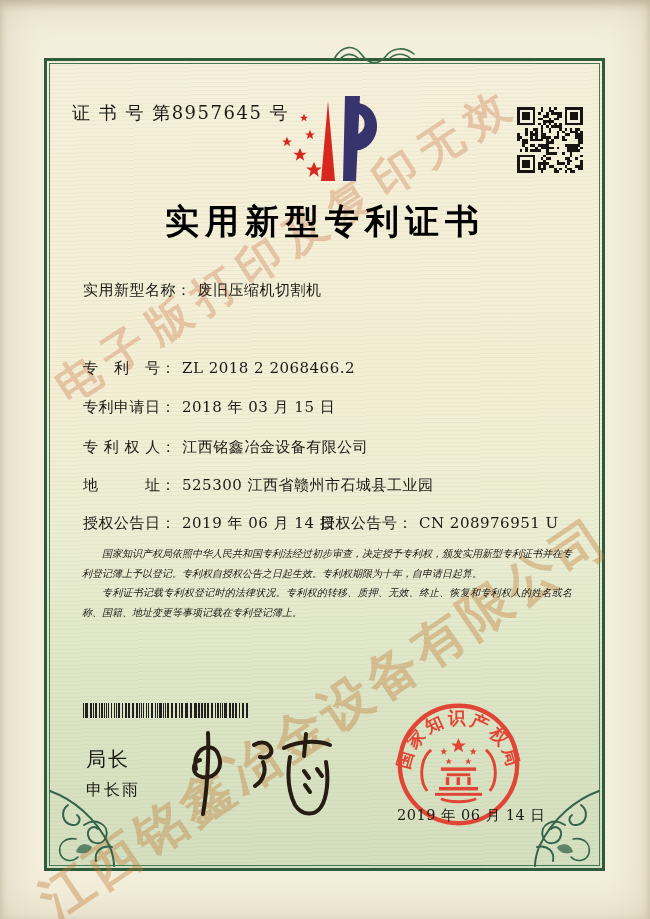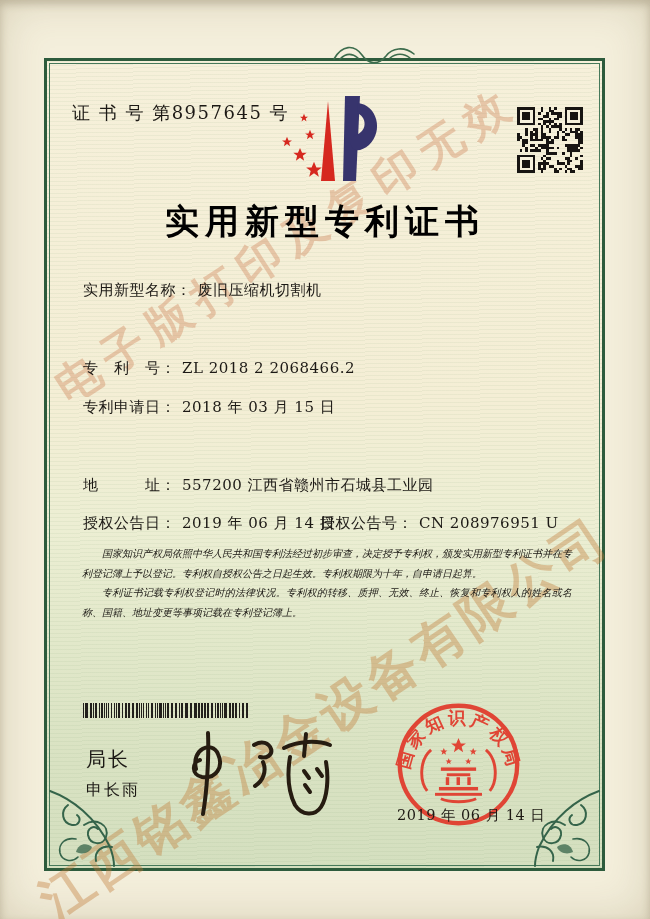--- a/index.html
+++ b/index.html
@@ -293,22 +293,25 @@
 
   <div class="abs row" style="top:281px">
     <span class="lbl">实用新型名称：</span><span class="val">废旧压缩机切割机</span>
   </div>
   <div class="abs row" style="top:359px">
     <span class="lbl">专　利　号：</span><span class="val">ZL 2018 2 2068466.2</span>
   </div>
   <div class="abs row" style="top:398px">
     <span class="lbl">专利申请日：</span><span class="val">2018 年 03 月 15 日</span>
   </div>
+  <div class="abs row" style="top:438px">
+    <span class="lbl">专 利 权 人：</span><span class="val">江西铭鑫冶金设备有限公司</span>
+  </div>
   <div class="abs row" style="top:476px">
-    <span class="lbl">地　　　址：</span><span class="val">557200 江西省赣州市石城县工业园</span>
+    <span class="lbl">地　　　址：</span><span class="val">525300 江西省赣州市石城县工业园</span>
   </div>
   <div class="abs row" style="top:514px">
     <span class="lbl">授权公告日：</span><span class="val">2019 年 06 月 14 日</span>
     <span class="row2-pair">
       <span class="lbl">授权公告号：</span><span class="val">CN 208976951 U</span>
     </span>
   </div>
 
   <div class="abs paras">
     <p>国家知识产权局依照中华人民共和国专利法经过初步审查，决定授予专利权，颁发实用新型专利证书并在专利登记簿上予以登记。专利权自授权公告之日起生效。专利权期限为十年，自申请日起算。</p>

